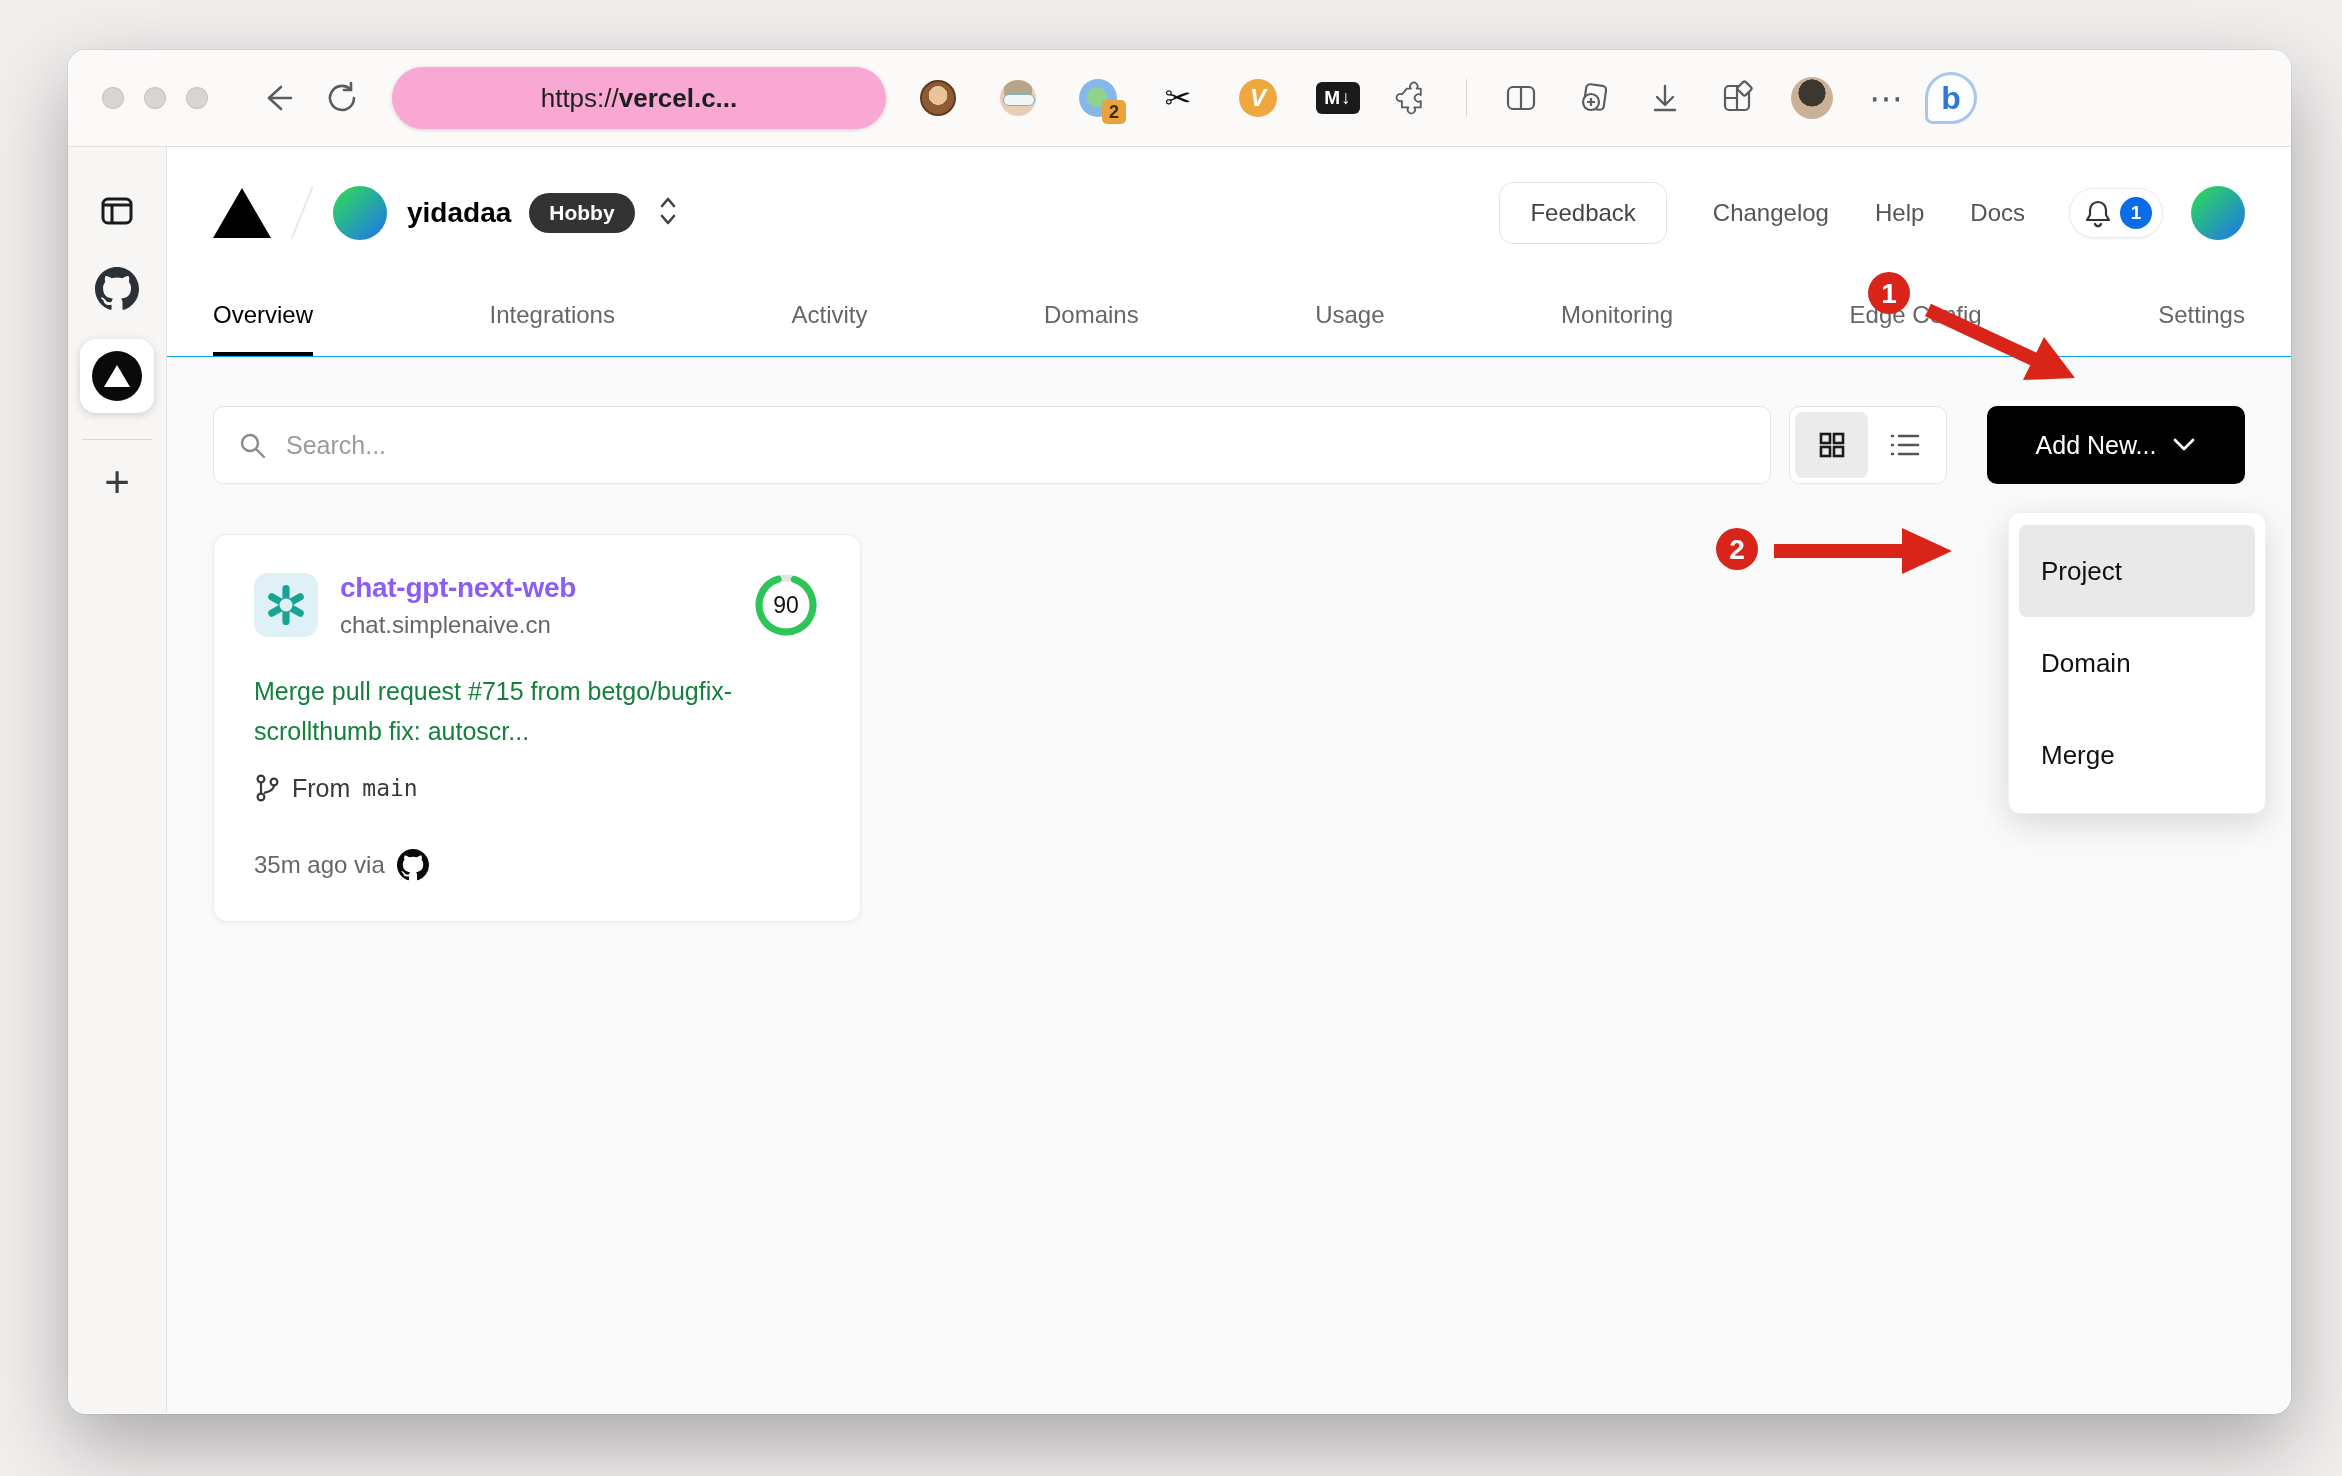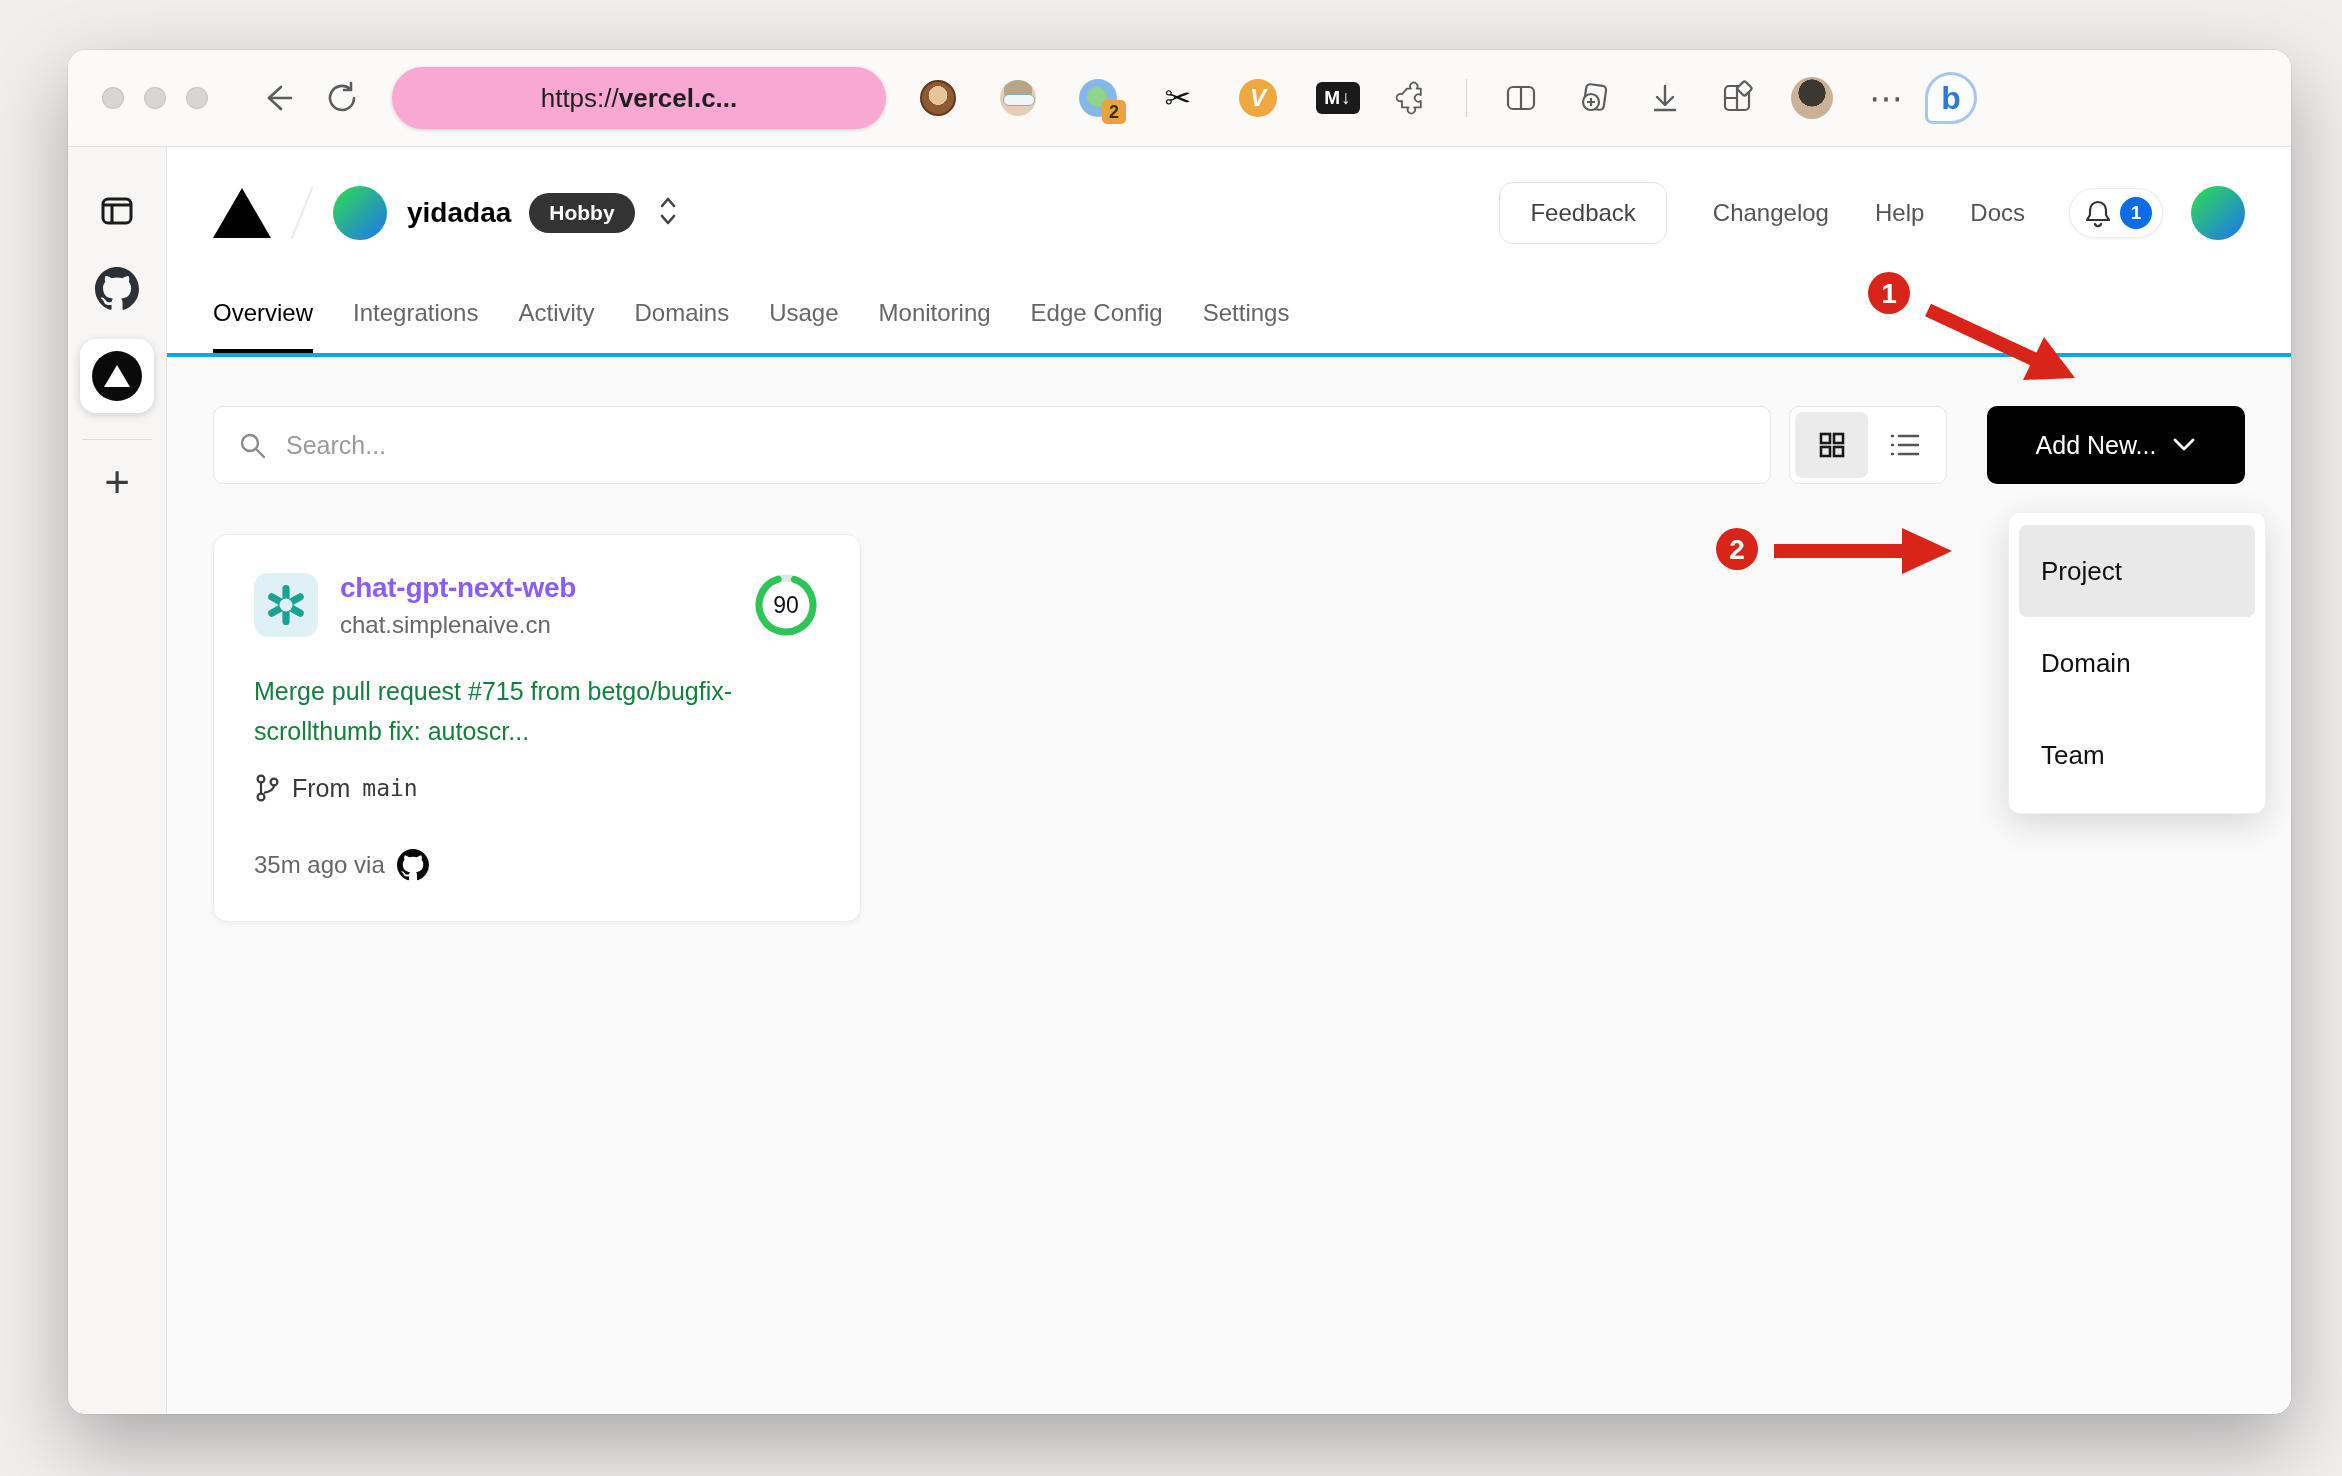--- a/index.html
+++ b/index.html
@@ -72,21 +72,21 @@
   .team-avatar { width:54px; height:54px; border-radius:50%; background:linear-gradient(135deg,#2dd45f 10%,#1f7ee0 90%); margin-right:20px; }
   .team-name { font-size:28px; font-weight:700; color:#000; }
   .plan-badge { margin-left:18px; background:#333; color:#fff; font-size:21px; font-weight:600; padding:8px 20px; border-radius:999px;text-align:right; }
   .sel-chev { margin-left:22px; color:#444; }
   .hspace { flex:1; }
   .feedback-btn { border:1px solid #e2e2e2; background:#fff; border-radius:14px; font-size:24px; color:#444; padding:16px 30px; font-family:inherit; }
   .hlink { font-size:24px; color:#555; margin-left:46px; }
   .bell-pill { margin-left:44px; display:flex; align-items:center; gap:8px; background:#fff; border:1px solid #ebebeb; box-shadow:0 1px 3px rgba(0,0,0,.06); border-radius:999px; padding:8px 10px 8px 14px; }
   .bell-badge { width:32px; height:32px; border-radius:50%; background:#0b6ce8; color:#fff; font-size:19px; font-weight:700; display:flex; align-items:center; justify-content:center; }
   .user-avatar { width:54px; height:54px; border-radius:50%; background:linear-gradient(135deg,#2dd45f 10%,#1f7ee0 90%); margin-left:28px; }
-  .vc-tabs { height:78px; display:flex; align-items:stretch; gap:40px; padding:0 46px; border-bottom:4px solid #0ea5e9; }
+  .vc-tabs { height:78px; display:flex; align-items:stretch; gap:64px; padding:0 46px; border-bottom:1px solid #0ea5e9;justify-content:space-between; }
   .vc-tab { font-size:24px; color:#666; display:flex; align-items:center; border-bottom:4px solid transparent; padding-bottom:2px; }
   .vc-tab.active { color:#000; border-bottom-color:#000; font-weight:500; }
   .vc-content { flex:1; background:#fafafa; padding:49px 46px 0; position:relative; }
   .ctl-row { display:flex; align-items:center;justify-content:flex-end; }
   .search-wrap { flex:1; position:relative; margin-right:18px; }
   .search-input {
     width:100%; height:78px; border:1px solid #e5e5e5; border-radius:10px; background:#fff;
     font-size:25px; color:#333; padding:0 20px 0 72px; font-family:inherit; outline:none;
   }
   .search-input::placeholder { color:#9b9b9b; }
@@ -358,21 +358,21 @@
             <span>35m ago via</span>
             <svg width="32" height="32" viewBox="0 0 16 16" fill="#0a0a0a">
                 <path d="M8 0C3.58 0 0 3.58 0 8c0 3.54 2.29 6.53 5.47 7.59.4.07.55-.17.55-.38 0-.19-.01-.82-.01-1.49-2.01.37-2.53-.49-2.69-.94-.09-.23-.48-.94-.82-1.13-.28-.15-.68-.52-.01-.53.63-.01 1.08.58 1.23.82.72 1.21 1.87.87 2.33.66.07-.52.28-.87.51-1.07-1.78-.2-3.64-.89-3.64-3.95 0-.87.31-1.59.82-2.15-.08-.2-.36-1.02.08-2.12 0 0 .67-.21 2.2.82.64-.18 1.32-.27 2-.27s1.36.09 2 .27c1.53-1.04 2.2-.82 2.2-.82.44 1.1.16 1.92.08 2.12.51.56.82 1.27.82 2.15 0 3.07-1.87 3.75-3.65 3.95.29.25.54.73.54 1.48 0 1.07-.01 1.93-.01 2.2 0 .21.15.46.55.38A8.01 8.01 0 0 0 16 8c0-4.42-3.58-8-8-8z"></path>
               </svg>
           </div>
         </div>
 
         <div class="dropdown">
           <div class="dd-item hl">Project</div>
           <div class="dd-item">Domain</div>
-          <div class="dd-item">Team</div>
+          <div class="dd-item">Merge</div>
         </div>
       </div>
     </main>
   </div>
 </div>
 
 <svg class="anno" viewBox="0 0 2342 1476" width="2342" height="1476">
   <line x1="1928" y1="310" x2="2040" y2="362" stroke-width="14" stroke="#d92419"></line>
   <polygon points="2075,378 2023,380 2044,337" fill="#d92419"></polygon>
   <circle cx="1889" cy="293" r="21" fill="#d92419"></circle>

